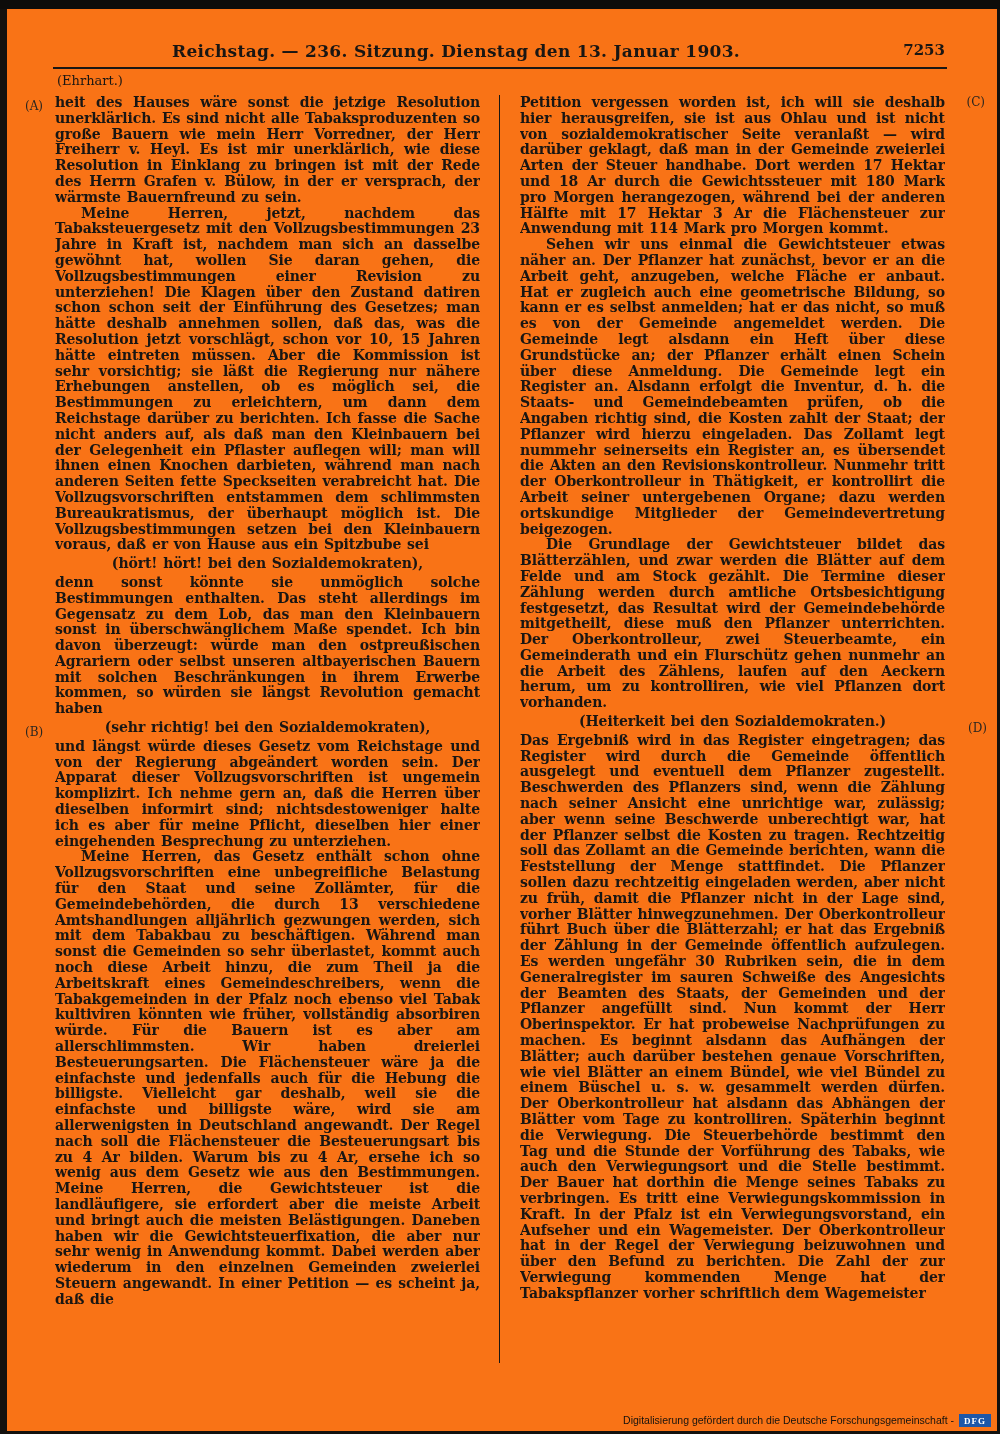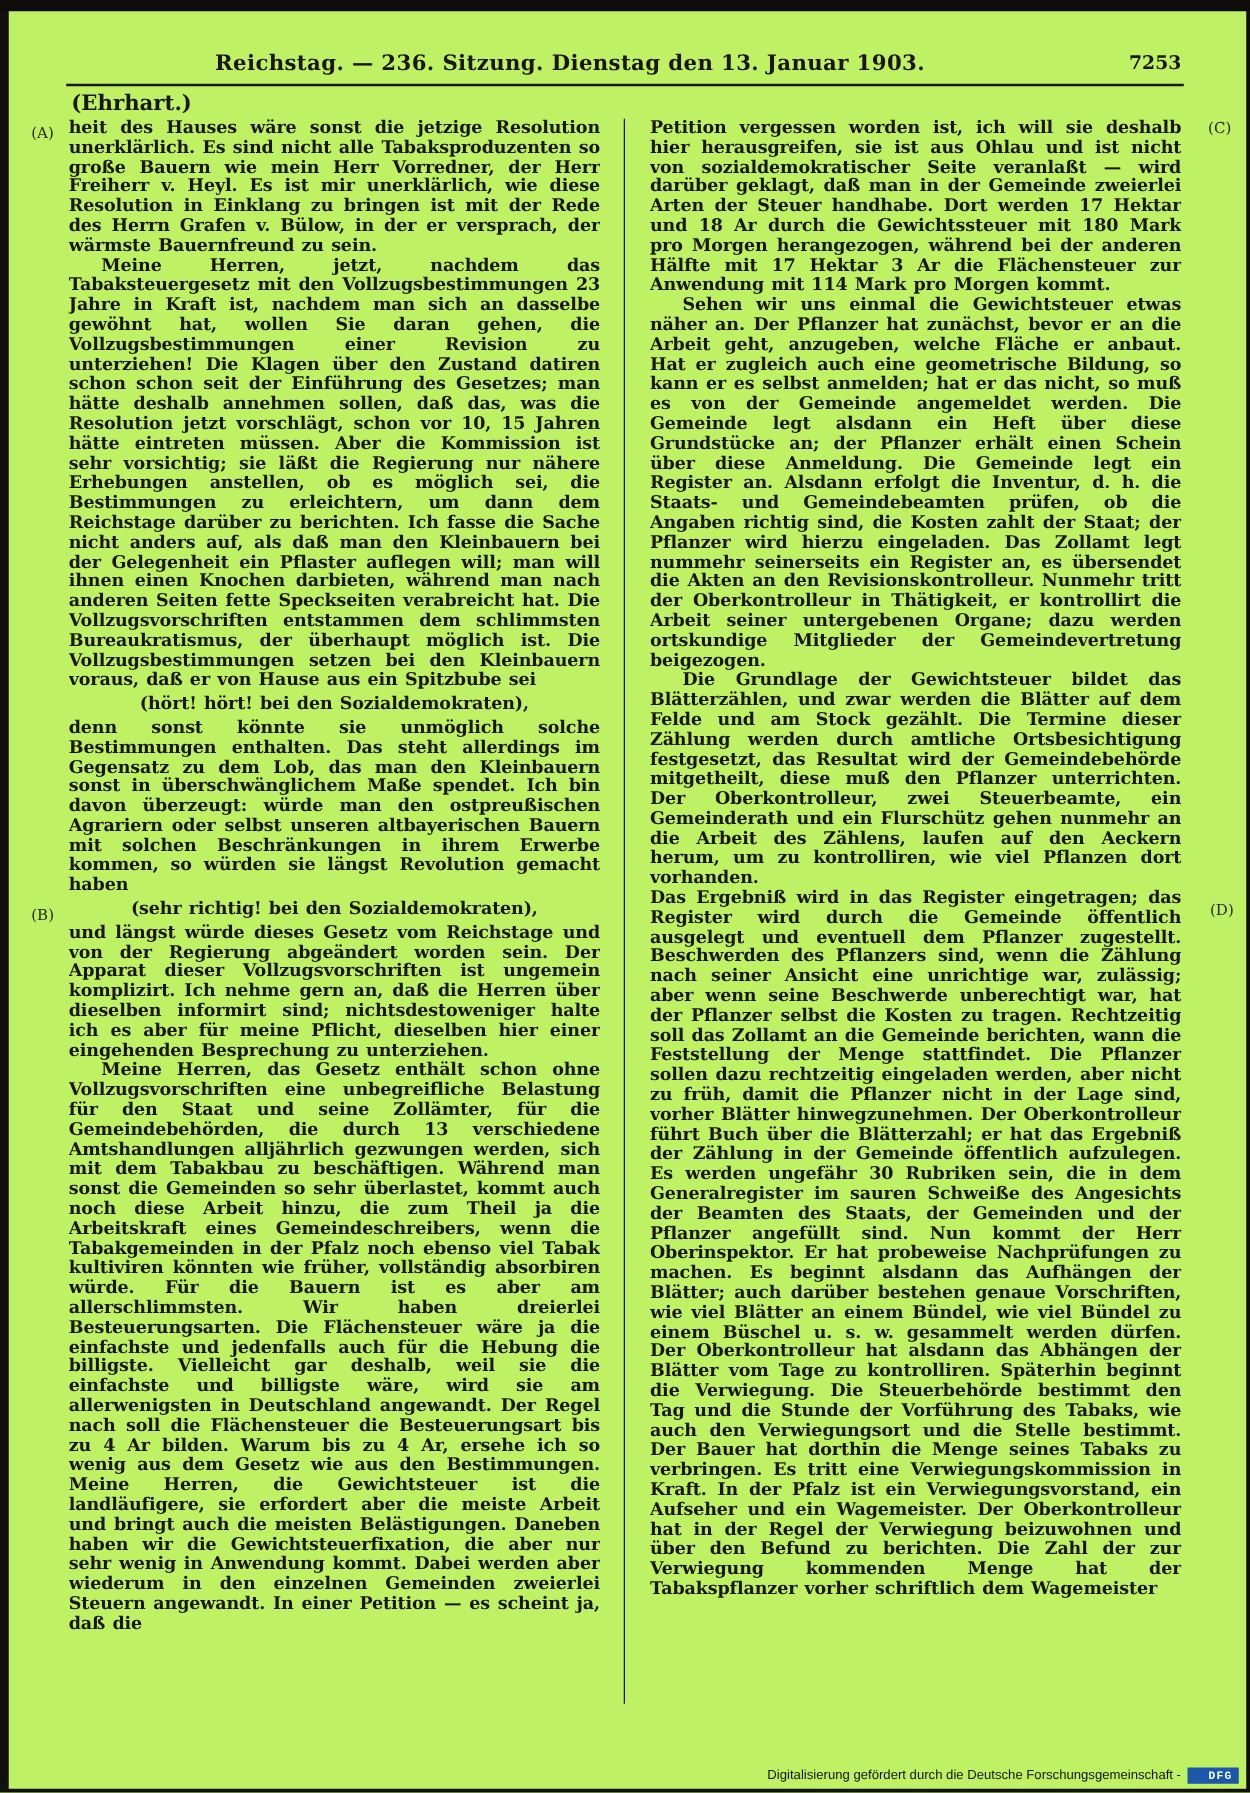--- a/index.html
+++ b/index.html
@@ -7,21 +7,21 @@
     width: 1000px; height: 1434px;
     position: relative;
     background: #13110e;
     font-family: "DejaVu Serif", serif;
     overflow: hidden;
   }
   .page {
     position: absolute;
     left: 7px; top: 9px;
     width: 990px; height: 1422px;
-    background: #bef264;
+    background: #f97316;
     color: #191613;
   }
   .header-title {
     position: absolute;
     left: 48px; right: 140px; top: 32px;
     text-align: center;
     font-size: 17px;
     font-weight: bold;
     letter-spacing: 0.3px;
     white-space: nowrap;
@@ -34,22 +34,22 @@
   }
   .header-rule {
     position: absolute;
     left: 46px; right: 50px; top: 58px;
     height: 2px;
     background: #1a1714;
   }
   .speaker-note {
     position: absolute;
     left: 50px; top: 64px;
-    font-size: 17px;
-    font-weight: bold;
+    font-size: 13px;
+    font-weight: normal;
   }
   .margin-marker {
     position: absolute;
     font-size: 12px;
     color: #2a2620;
   }
   .mk-a { left: 18px; top: 90px; }
   .mk-b { left: 18px; top: 716px; }
   .mk-c { right: 12px; top: 86px; }
   .mk-d { right: 10px; top: 712px; }
@@ -91,25 +91,25 @@
     align-items: flex-start;
     gap: 5px;
     font-family: "Liberation Sans", sans-serif;
     font-size: 10.5px;
     color: #15130f;
   }
   .dfg-logo {
     display: inline-block;
     background: #1d57a8;
     color: #ffffff;
-    font-family: Liberation Mono, monospace;
+    font-family: Liberation Serif, serif;
     font-weight: bold;
     font-size: 9px;
     letter-spacing: 1px;
-    padding: 2px 5px 1px 17px;
+    padding: 2px 5px 1px 5px;
   }
   .edge-smudge-top {
     position: absolute;
     left: 0; top: 0;
     width: 1000px; height: 9px;
     background: #0d0c0a;
   }
 </style>
 </head>
 <body>
@@ -137,20 +137,21 @@
         <p class="para">denn sonst könnte sie unmöglich solche Bestimmungen enthalten. Das steht allerdings im Gegensatz zu dem Lob, das man den Kleinbauern sonst in überschwänglichem Maße spendet. Ich bin davon überzeugt: würde man den ostpreußischen Agrariern oder selbst unseren altbayerischen Bauern mit solchen Beschränkungen in ihrem Erwerbe kommen, so würden sie längst Revolution gemacht haben</p>
         <p class="para interjection">(sehr richtig! bei den Sozialdemokraten),</p>
         <p class="para">und längst würde dieses Gesetz vom Reichstage und von der Regierung abgeändert worden sein. Der Apparat dieser Vollzugsvorschriften ist ungemein komplizirt. Ich nehme gern an, daß die Herren über dieselben informirt sind; nichtsdestoweniger halte ich es aber für meine Pflicht, dieselben hier einer eingehenden Besprechung zu unterziehen.</p>
         <p class="para indent">Meine Herren, das Gesetz enthält schon ohne Vollzugsvorschriften eine unbegreifliche Belastung für den Staat und seine Zollämter, für die Gemeindebehörden, die durch 13 verschiedene Amtshandlungen alljährlich gezwungen werden, sich mit dem Tabakbau zu beschäftigen. Während man sonst die Gemeinden so sehr überlastet, kommt auch noch diese Arbeit hinzu, die zum Theil ja die Arbeitskraft eines Gemeindeschreibers, wenn die Tabakgemeinden in der Pfalz noch ebenso viel Tabak kultiviren könnten wie früher, vollständig absorbiren würde. Für die Bauern ist es aber am allerschlimmsten. Wir haben dreierlei Besteuerungsarten. Die Flächensteuer wäre ja die einfachste und jedenfalls auch für die Hebung die billigste. Vielleicht gar deshalb, weil sie die einfachste und billigste wäre, wird sie am allerwenigsten in Deutschland angewandt. Der Regel nach soll die Flächensteuer die Besteuerungsart bis zu 4 Ar bilden. Warum bis zu 4 Ar, ersehe ich so wenig aus dem Gesetz wie aus den Bestimmungen. Meine Herren, die Gewichtsteuer ist die landläufigere, sie erfordert aber die meiste Arbeit und bringt auch die meisten Belästigungen. Daneben haben wir die Gewichtsteuerfixation, die aber nur sehr wenig in Anwendung kommt. Dabei werden aber wiederum in den einzelnen Gemeinden zweierlei Steuern angewandt. In einer Petition — es scheint ja, daß die</p>
       </div>
     <div class="column-divider"></div>
     <div class="col col-right" id="col-right">
         <p class="para">Petition vergessen worden ist, ich will sie deshalb hier herausgreifen, sie ist aus Ohlau und ist nicht von sozialdemokratischer Seite veranlaßt — wird darüber geklagt, daß man in der Gemeinde zweierlei Arten der Steuer handhabe. Dort werden 17 Hektar und 18 Ar durch die Gewichtssteuer mit 180 Mark pro Morgen herangezogen, während bei der anderen Hälfte mit 17 Hektar 3 Ar die Flächensteuer zur Anwendung mit 114 Mark pro Morgen kommt.</p>
         <p class="para indent">Sehen wir uns einmal die Gewichtsteuer etwas näher an. Der Pflanzer hat zunächst, bevor er an die Arbeit geht, anzugeben, welche Fläche er anbaut. Hat er zugleich auch eine geometrische Bildung, so kann er es selbst anmelden; hat er das nicht, so muß es von der Gemeinde angemeldet werden. Die Gemeinde legt alsdann ein Heft über diese Grundstücke an; der Pflanzer erhält einen Schein über diese Anmeldung. Die Gemeinde legt ein Register an. Alsdann erfolgt die Inventur, d. h. die Staats- und Gemeindebeamten prüfen, ob die Angaben richtig sind, die Kosten zahlt der Staat; der Pflanzer wird hierzu eingeladen. Das Zollamt legt nummehr seinerseits ein Register an, es übersendet die Akten an den Revisionskontrolleur. Nunmehr tritt der Oberkontrolleur in Thätigkeit, er kontrollirt die Arbeit seiner untergebenen Organe; dazu werden ortskundige Mitglieder der Gemeindevertretung beigezogen.</p>
         <p class="para indent">Die Grundlage der Gewichtsteuer bildet das Blätterzählen, und zwar werden die Blätter auf dem Felde und am Stock gezählt. Die Termine dieser Zählung werden durch amtliche Ortsbesichtigung festgesetzt, das Resultat wird der Gemeindebehörde mitgetheilt, diese muß den Pflanzer unterrichten. Der Oberkontrolleur, zwei Steuerbeamte, ein Gemeinderath und ein Flurschütz gehen nunmehr an die Arbeit des Zählens, laufen auf den Aeckern herum, um zu kontrolliren, wie viel Pflanzen dort vorhanden.</p>
+        <p class="para interjection">(Heiterkeit bei den Sozialdemokraten.)</p>
         <p class="para">Das Ergebniß wird in das Register eingetragen; das Register wird durch die Gemeinde öffentlich ausgelegt und eventuell dem Pflanzer zugestellt. Beschwerden des Pflanzers sind, wenn die Zählung nach seiner Ansicht eine unrichtige war, zulässig; aber wenn seine Beschwerde unberechtigt war, hat der Pflanzer selbst die Kosten zu tragen. Rechtzeitig soll das Zollamt an die Gemeinde berichten, wann die Feststellung der Menge stattfindet. Die Pflanzer sollen dazu rechtzeitig eingeladen werden, aber nicht zu früh, damit die Pflanzer nicht in der Lage sind, vorher Blätter hinwegzunehmen. Der Oberkontrolleur führt Buch über die Blätterzahl; er hat das Ergebniß der Zählung in der Gemeinde öffentlich aufzulegen. Es werden ungefähr 30 Rubriken sein, die in dem Generalregister im sauren Schweiße des Angesichts der Beamten des Staats, der Gemeinden und der Pflanzer angefüllt sind. Nun kommt der Herr Oberinspektor. Er hat probeweise Nachprüfungen zu machen. Es beginnt alsdann das Aufhängen der Blätter; auch darüber bestehen genaue Vorschriften, wie viel Blätter an einem Bündel, wie viel Bündel zu einem Büschel u. s. w. gesammelt werden dürfen. Der Oberkontrolleur hat alsdann das Abhängen der Blätter vom Tage zu kontrolliren. Späterhin beginnt die Verwiegung. Die Steuerbehörde bestimmt den Tag und die Stunde der Vorführung des Tabaks, wie auch den Verwiegungsort und die Stelle bestimmt. Der Bauer hat dorthin die Menge seines Tabaks zu verbringen. Es tritt eine Verwiegungskommission in Kraft. In der Pfalz ist ein Verwiegungsvorstand, ein Aufseher und ein Wagemeister. Der Oberkontrolleur hat in der Regel der Verwiegung beizuwohnen und über den Befund zu berichten. Die Zahl der zur Verwiegung kommenden Menge hat der Tabakspflanzer vorher schriftlich dem Wagemeister</p>
       </div>
   </div>
 
   <div class="footer">
     <span>Digitalisierung gefördert durch die Deutsche Forschungsgemeinschaft -</span>
     <span class="dfg-logo">DFG</span>
   </div>
 
 </div>

